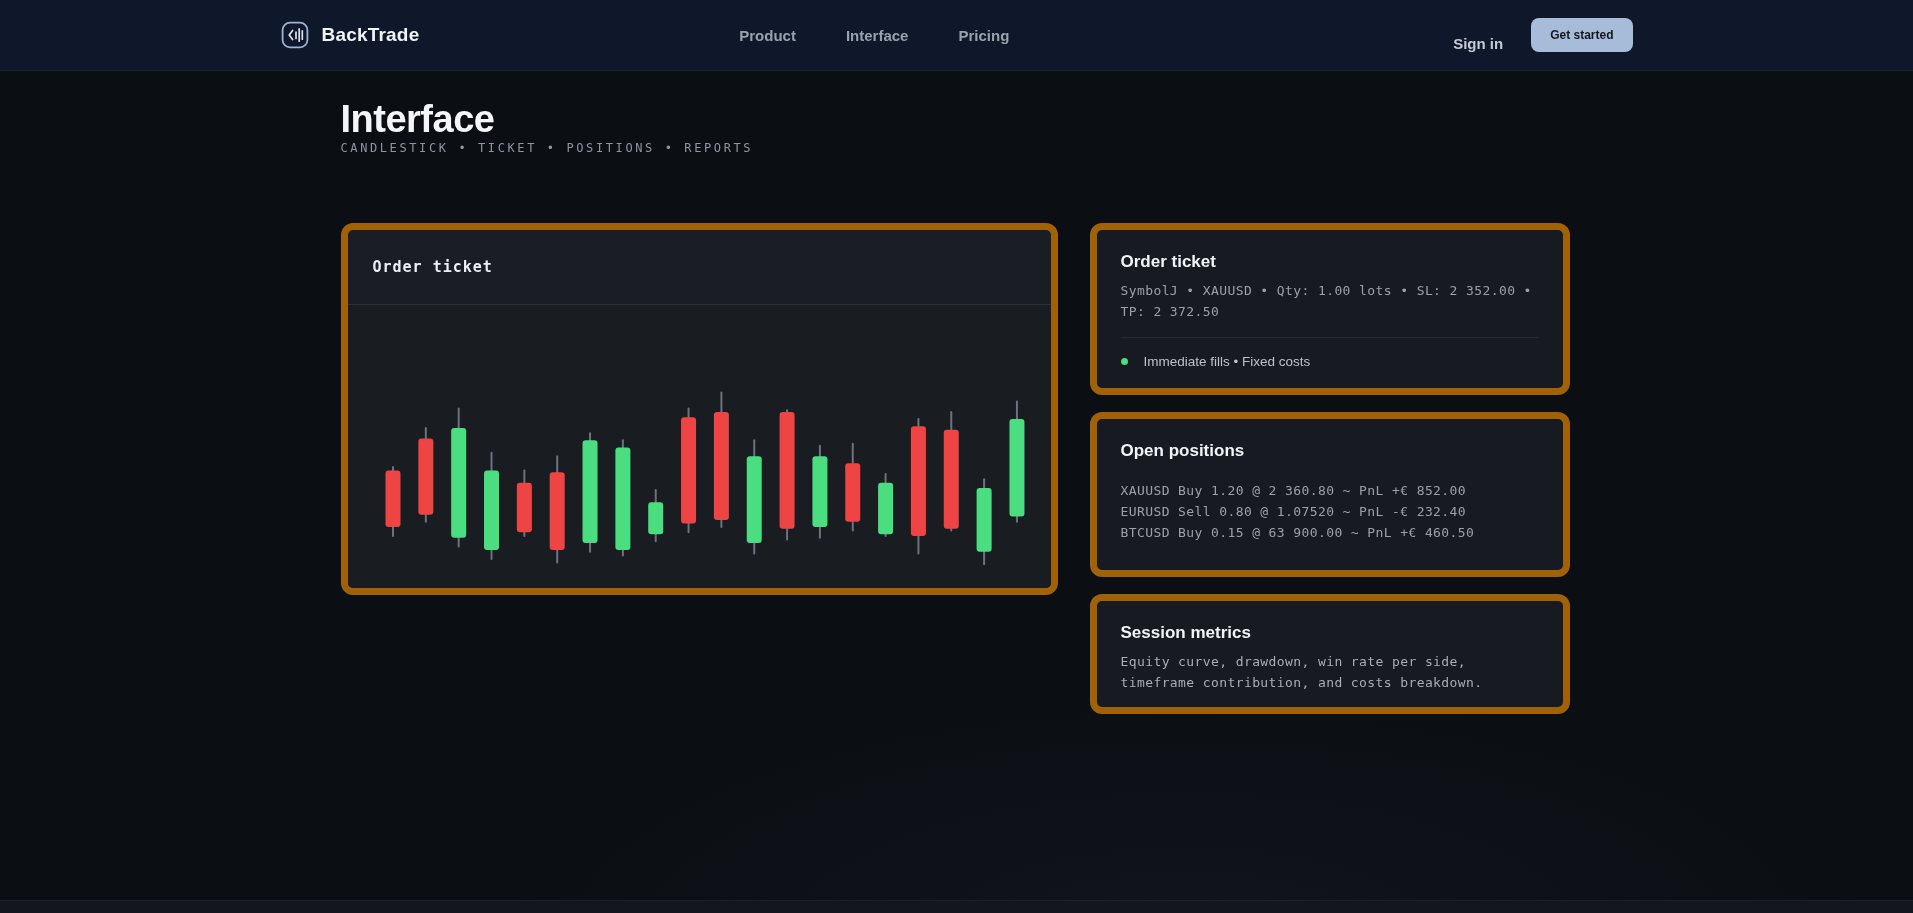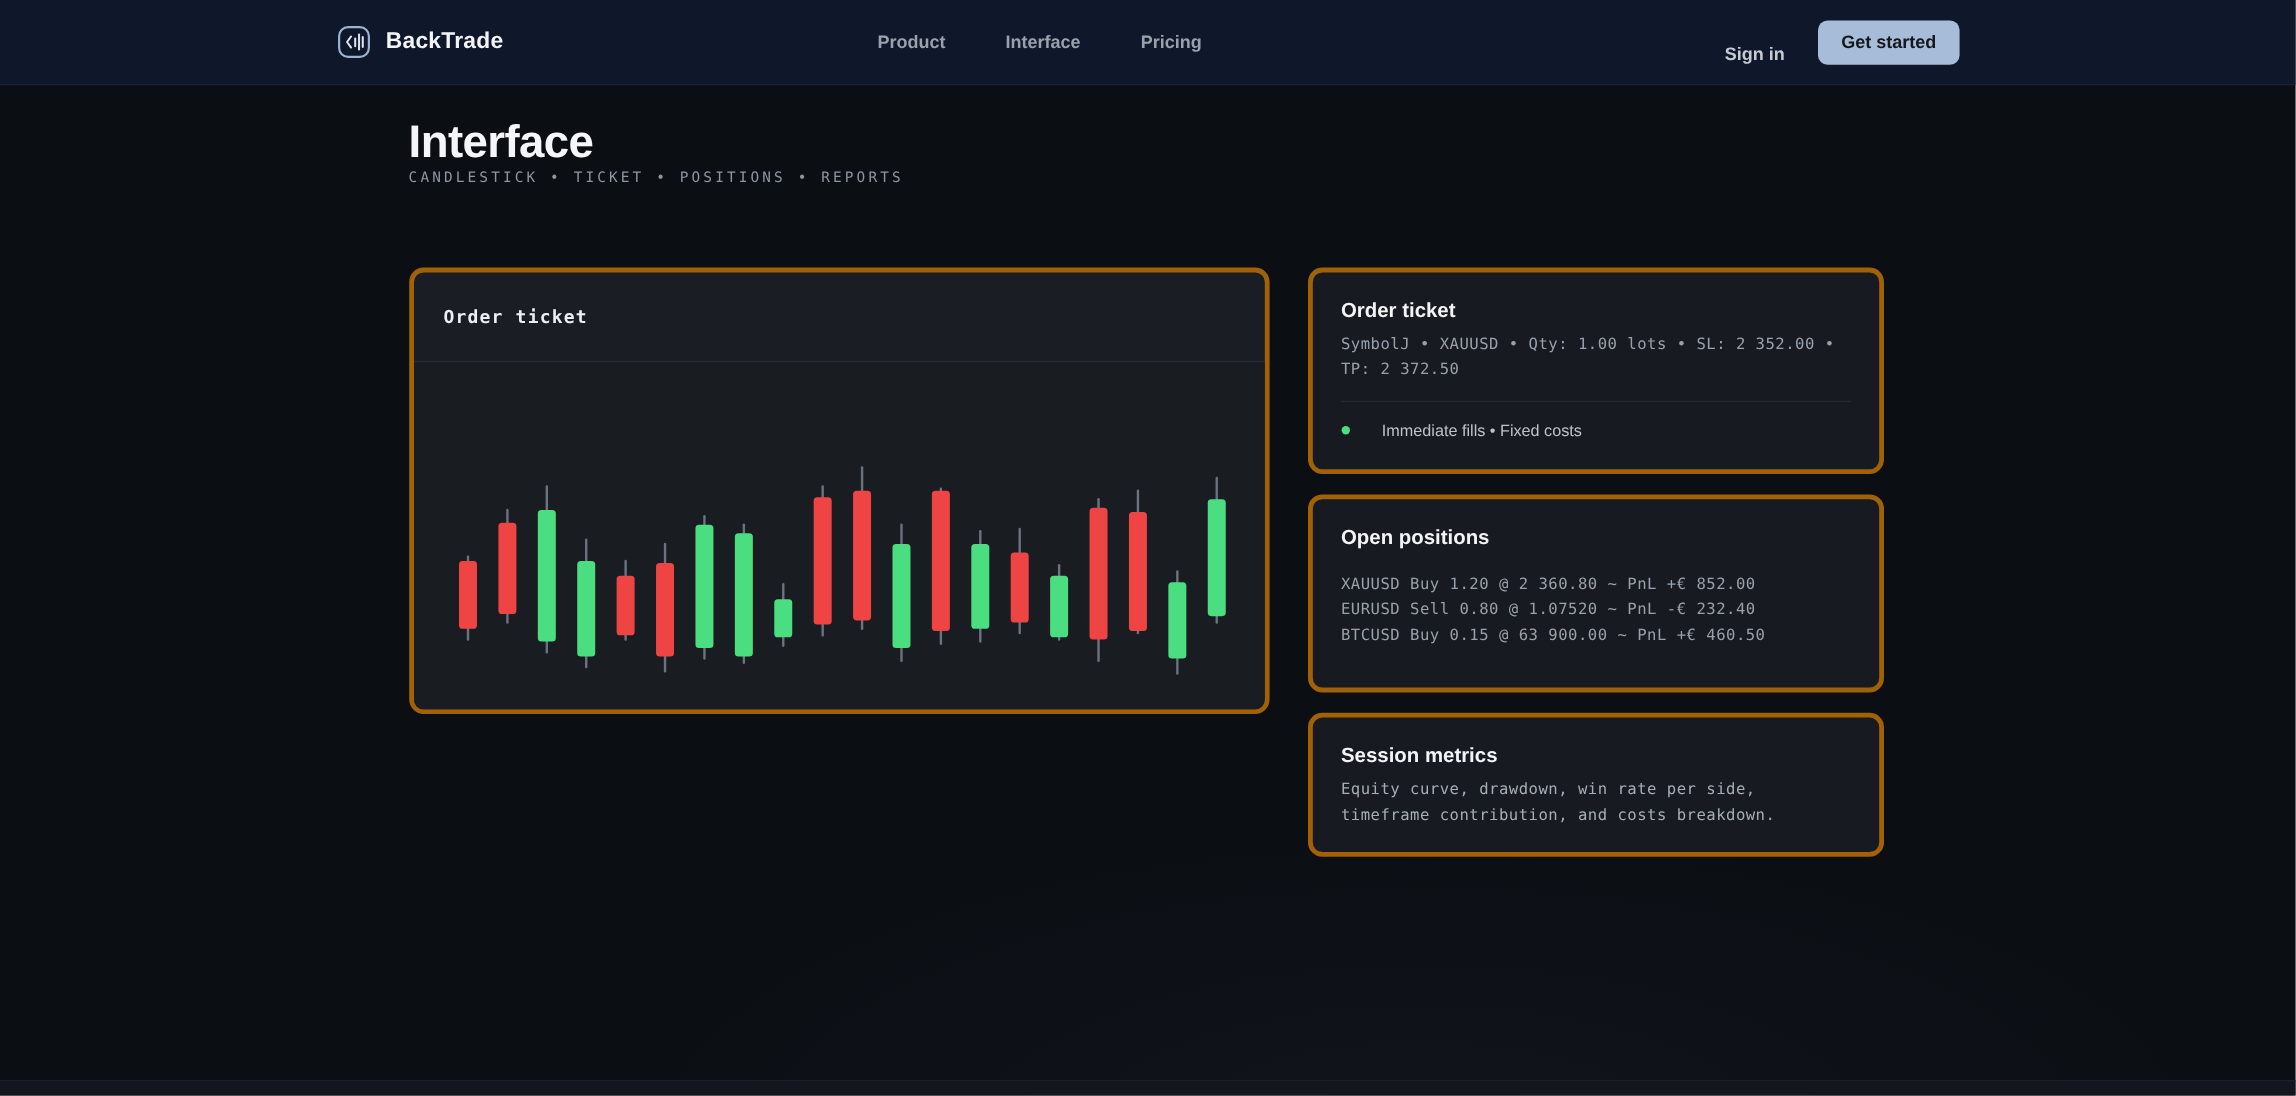--- a/index.html
+++ b/index.html
@@ -28,21 +28,21 @@
     flex: 1;
     display: flex; justify-content: center; gap: 50px;
     transform: translateX(-62px);
   }
   .nav-link { font-size: 15px; font-weight: 600; color: #99a1ab; cursor: pointer; }
   .nav-actions { display: flex; align-items: flex-end; gap: 28px; }
   .signin { font-size: 15px; font-weight: 600; color: #c6cbd2; cursor: pointer; }
   .cta {
     background: #a7bcd9; color: #14181d;
     font-family: "Liberation Sans", sans-serif;
-    font-size: 15px; font-weight: 700;
+    font-size: 12px; font-weight: 700;
     border: none; border-radius: 8px;
     padding: 10px 19px; cursor: pointer;
   }
 
   
   .container { width: 1232px; margin: 0 auto; }
   .hero { padding-top: 27px; }
   .hero-title { font-size: 38px; font-weight: 800; color: #f4f6f9; letter-spacing: -0.5px; }
   .hero-tags {
     font-family: "DejaVu Sans Mono", monospace;
@@ -53,21 +53,21 @@
   
   .main-grid {
     margin-top: 68px;
     display: grid;
     grid-template-columns: 717px 480px;
     gap: 32px;
   }
 
   .card {
     background: #171a20;
-    border: 4px solid #a16207;
+    border: 7px solid #a16207;
     border-radius: 12px;
   }
 
   
   .chart-card { height: 372px; overflow: hidden; background: #1a1d23; }
   .chart-header {
     height: 75px;
     display: flex; align-items: center;
     padding: 0 25px;
     border-bottom: 1px solid #2a2f38;
@@ -84,21 +84,21 @@
   .info-card { padding: 22px 24px; }
   .card-title { font-size: 17px; font-weight: 700; color: #f2f4f7; }
   .mono-text {
     font-family: "DejaVu Sans Mono", monospace;
     font-size: 13px; line-height: 21px;
     letter-spacing: 0.4px; color: #99a1ad;
   }
   .ticket-card { height: 172px; }
   .ticket-details { margin-top: 8px; max-width: 420px; }
   .ticket-divider { border: none; border-top: 1px solid #262b33; margin: 15px 0 16px 0; }
-  .status-row { display: flex; align-items: center; gap: 27px; }
+  .status-row { display: flex; align-items: center; gap: 16px; }
   .status-dot { width: 7px; height: 7px; border-radius: 50%; background: #4ade80; flex: 0 0 auto; }
   .status-text { font-size: 13.5px; color: #bcc2c9; }
 
   .positions-card { height: 165px; }
   .positions-rows { margin-top: 19px; }
 
   .metrics-card { height: 120px; }
   .metrics-body { margin-top: 8px; max-width: 400px; color: #a6aeb9; }
 
   

